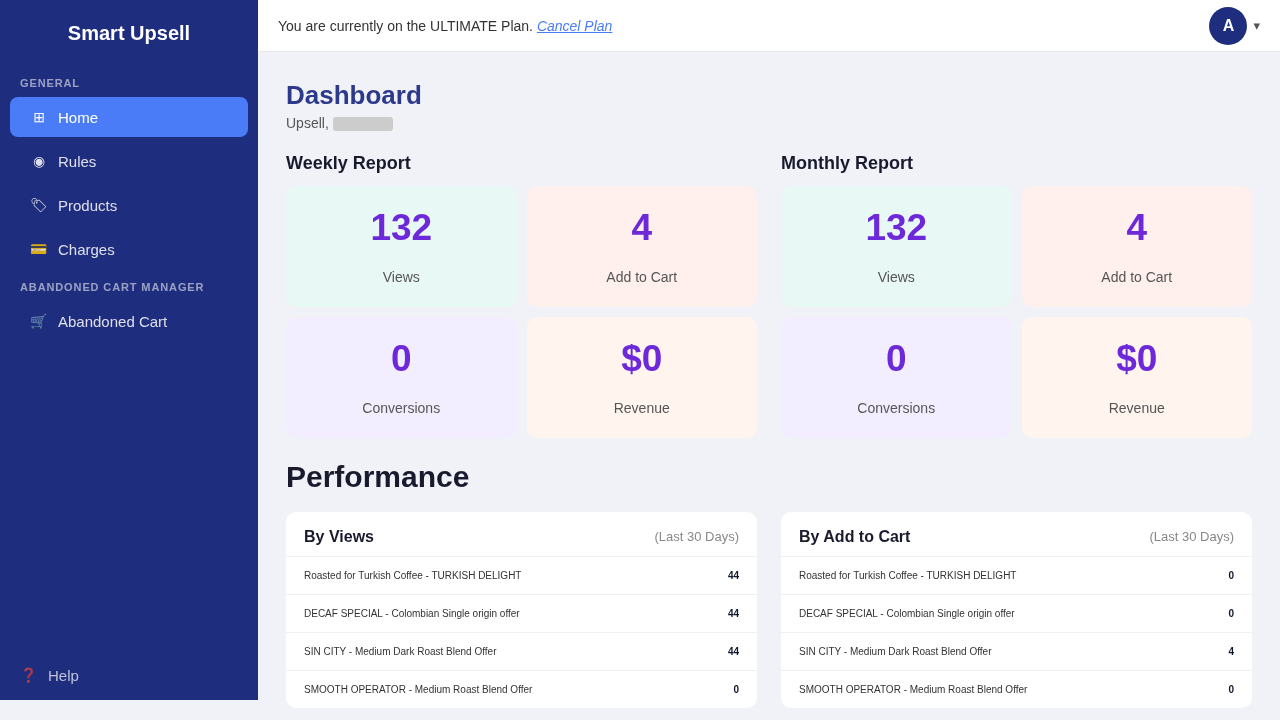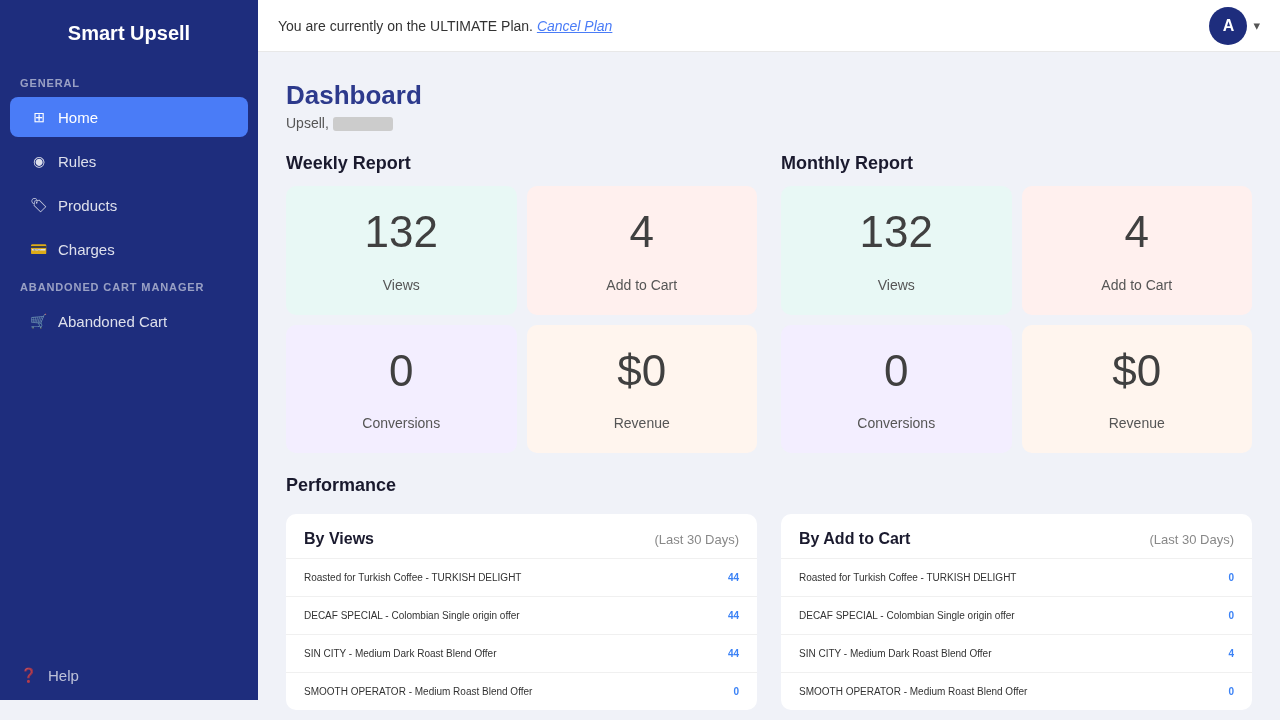--- a/index.html
+++ b/index.html
@@ -170,34 +170,34 @@
       flex-direction: column;
       align-items: center;
       justify-content: center;
       min-height: 100px;
     }
     .stat-card.teal { background: #e8f8f5; }
     .stat-card.pink { background: #fff0ee; }
     .stat-card.purple { background: #f3eeff; }
     .stat-card.peach { background: #fff5ee; }
     .stat-value {
-      font-size: 44px;
-      font-weight: 400;
-      color: #404040;
+      font-size: 37px;
+      font-weight: 700;
+      color: #6d28d9;
       line-height: 1.1;
     }
     .stat-label {
       font-size: 14px;
       color: #555;
       margin-top: 20px;
     }
 
     
     .performance-title {
-      font-size: 18px;
+      font-size: 30px;
       font-weight: 700;
       color: #1a1a2e;
       margin-bottom: 18px;
     }
     .performance-row {
       display: flex;
       gap: 24px;
     }
     .performance-section {
       flex: 1;
@@ -229,21 +229,21 @@
       border-top: 1px solid #f0f0f0;
     }
     .perf-table td {
       padding: 13px 18px;
       font-size: 10px;
       color: #333;
     }
     .perf-table td:last-child {
       text-align: right;
       font-weight: 600;
-      color: #3b82f6;
+      color: #0f172a;
     }
   </style>
 </head>
 <body>
 
 <aside class="sidebar">
   <div class="sidebar-title">Smart Upsell</div>
 
   <div class="sidebar-section-label">GENERAL</div>
 

